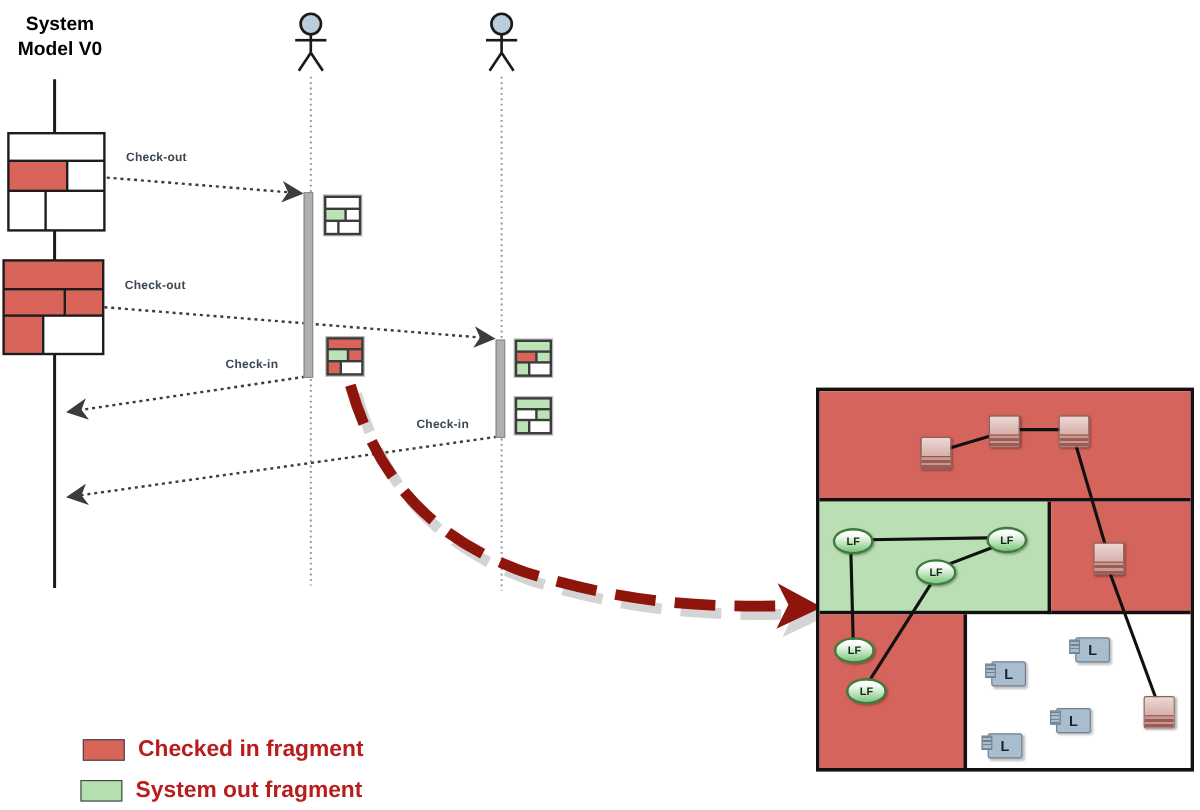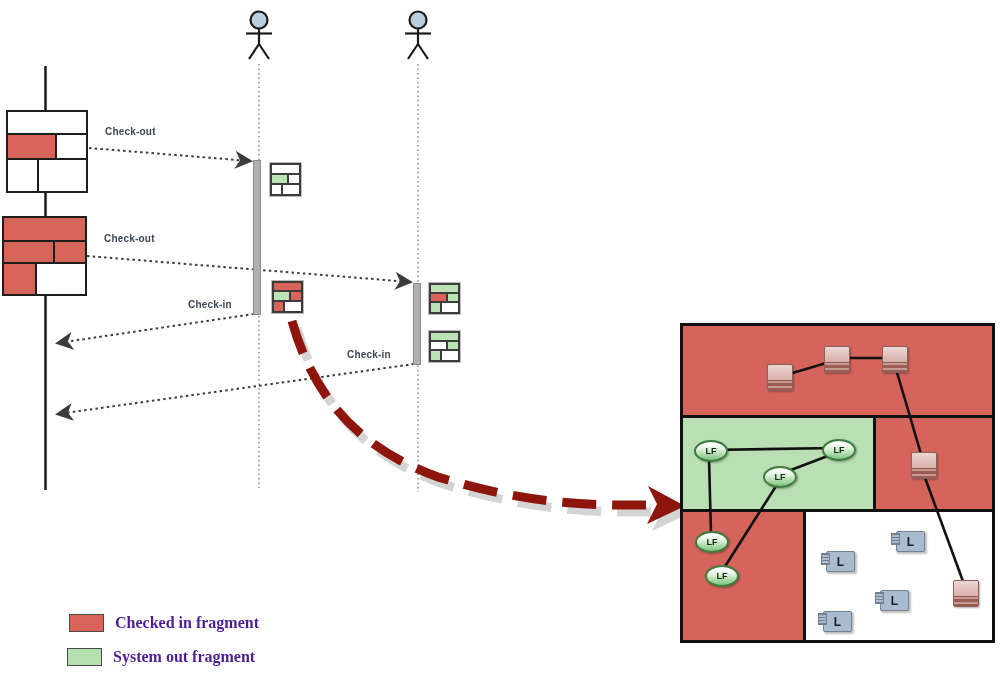--- a/index.html
+++ b/index.html
@@ -42,21 +42,21 @@
   
   .l-node{position:absolute;width:27px;height:19px;background:#a9bdcf;border:1.5px solid #72808f;
         border-radius:2px;display:flex;align-items:center;justify-content:center;
         font-size:12px;font-weight:bold;color:#16202a;box-shadow:1.5px 1.5px 2px rgba(0,0,0,.25);}
   .l-flap{position:absolute;left:-6px;top:1px;width:7px;height:10px;background:#a9bdcf;
         border:1px solid #72808f;background-image:repeating-linear-gradient(180deg,#72808f 0 1px,transparent 1px 3px);}
 
   
   .legend-row{position:absolute;display:flex;align-items:center;gap:11px;}
   .legend-swatch{width:33px;height:16px;border:1.5px solid #4a4a4a;}
-  .legend-label{font-size:16px;font-weight:bold;color:#4c1d95;font-family:Liberation Serif, serif;}
+  .legend-label{font-size:19px;font-weight:bold;color:#b91c1c;}
 </style>
 </head>
 <body>
 
 <div id="diagram">
 
   <svg width="1000" height="675" viewBox="0 0 1000 675">
     <defs>
       <marker id="ah" markerWidth="9" markerHeight="9" refX="7.5" refY="4.5" orient="auto">
         <path d="M0,0 L9,4.5 L0,9 L2.5,4.5 z" fill="#3c3c3c"></path>
@@ -90,20 +90,24 @@
     <line x1="414" y1="364" x2="58" y2="414" stroke="#3c3c3c" stroke-width="2" stroke-dasharray="2.5 3.2" marker-end="url(#ah)"></line>
 
     <g>
       <path d="M 294 324 C 316 402, 362 452, 440 480 C 515 503, 575 509, 648 508" fill="none" stroke="#c9c9c9" stroke-width="9" stroke-dasharray="34 16" opacity="0.8" transform="translate(3,4)"></path>
       <path d="M 292 321 C 314 399, 360 449, 438 477 C 513 500, 573 506, 646 505" fill="none" stroke="#8e150c" stroke-width="9" stroke-dasharray="34 16"></path>
       <polygon points="649,527 687,509 650,489 659,507" fill="#c9c9c9" opacity="0.8" transform="translate(3,4)"></polygon>
       <polygon points="647,524 685,506 648,486 657,504" fill="#8e150c"></polygon>
     </g>
   </svg>
 
+  <div class="abs title" style="left:0;top:10px;">
+    <div>System</div>
+    <div>Model V0</div>
+  </div>
 
   <div class="abs msg-label" style="left:105px;top:126px;">Check-out</div>
   <div class="abs msg-label" style="left:104px;top:233px;">Check-out</div>
   <div class="abs msg-label" style="left:188px;top:299px;">Check-in</div>
   <div class="abs msg-label" style="left:347px;top:349px;">Check-in</div>
 
   <div class="abs activation" style="left:253px;top:160px;height:153px;"></div>
   <div class="abs activation" style="left:413px;top:283px;height:80px;"></div>
 
   <div class="frag lg abs" style="left:6px;top:110px;width:82px;height:83px;">

